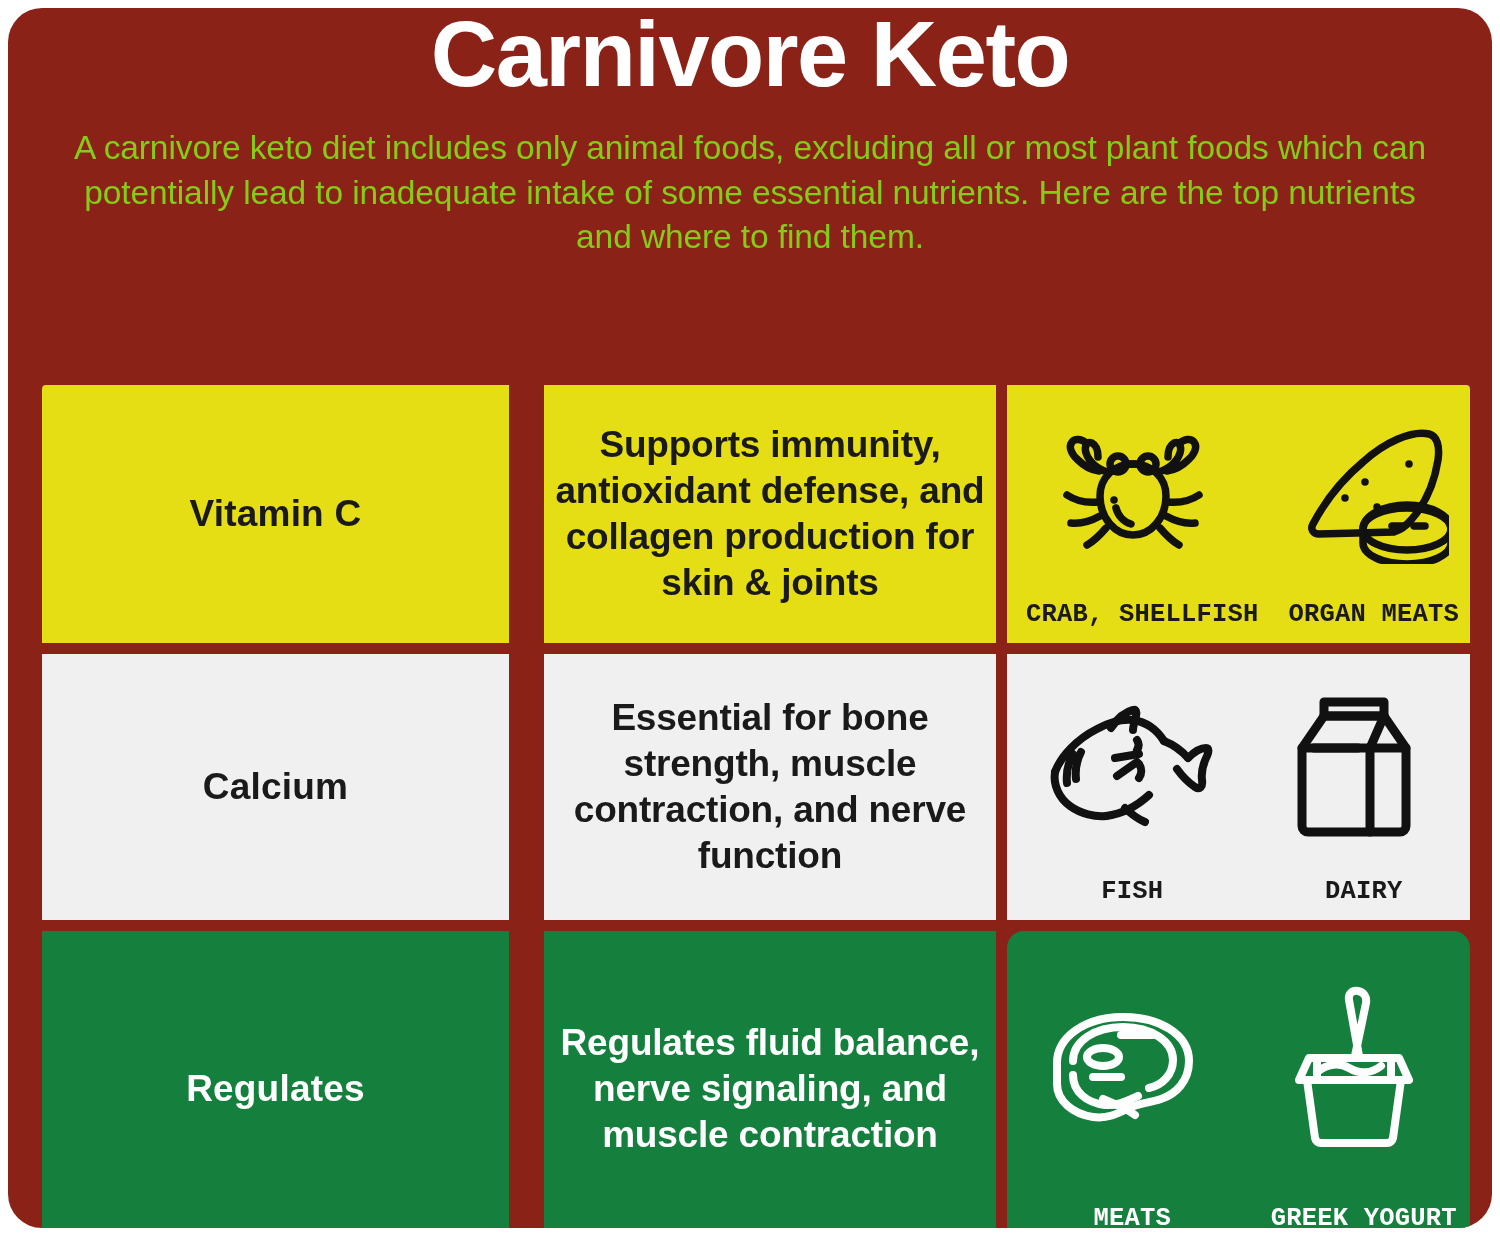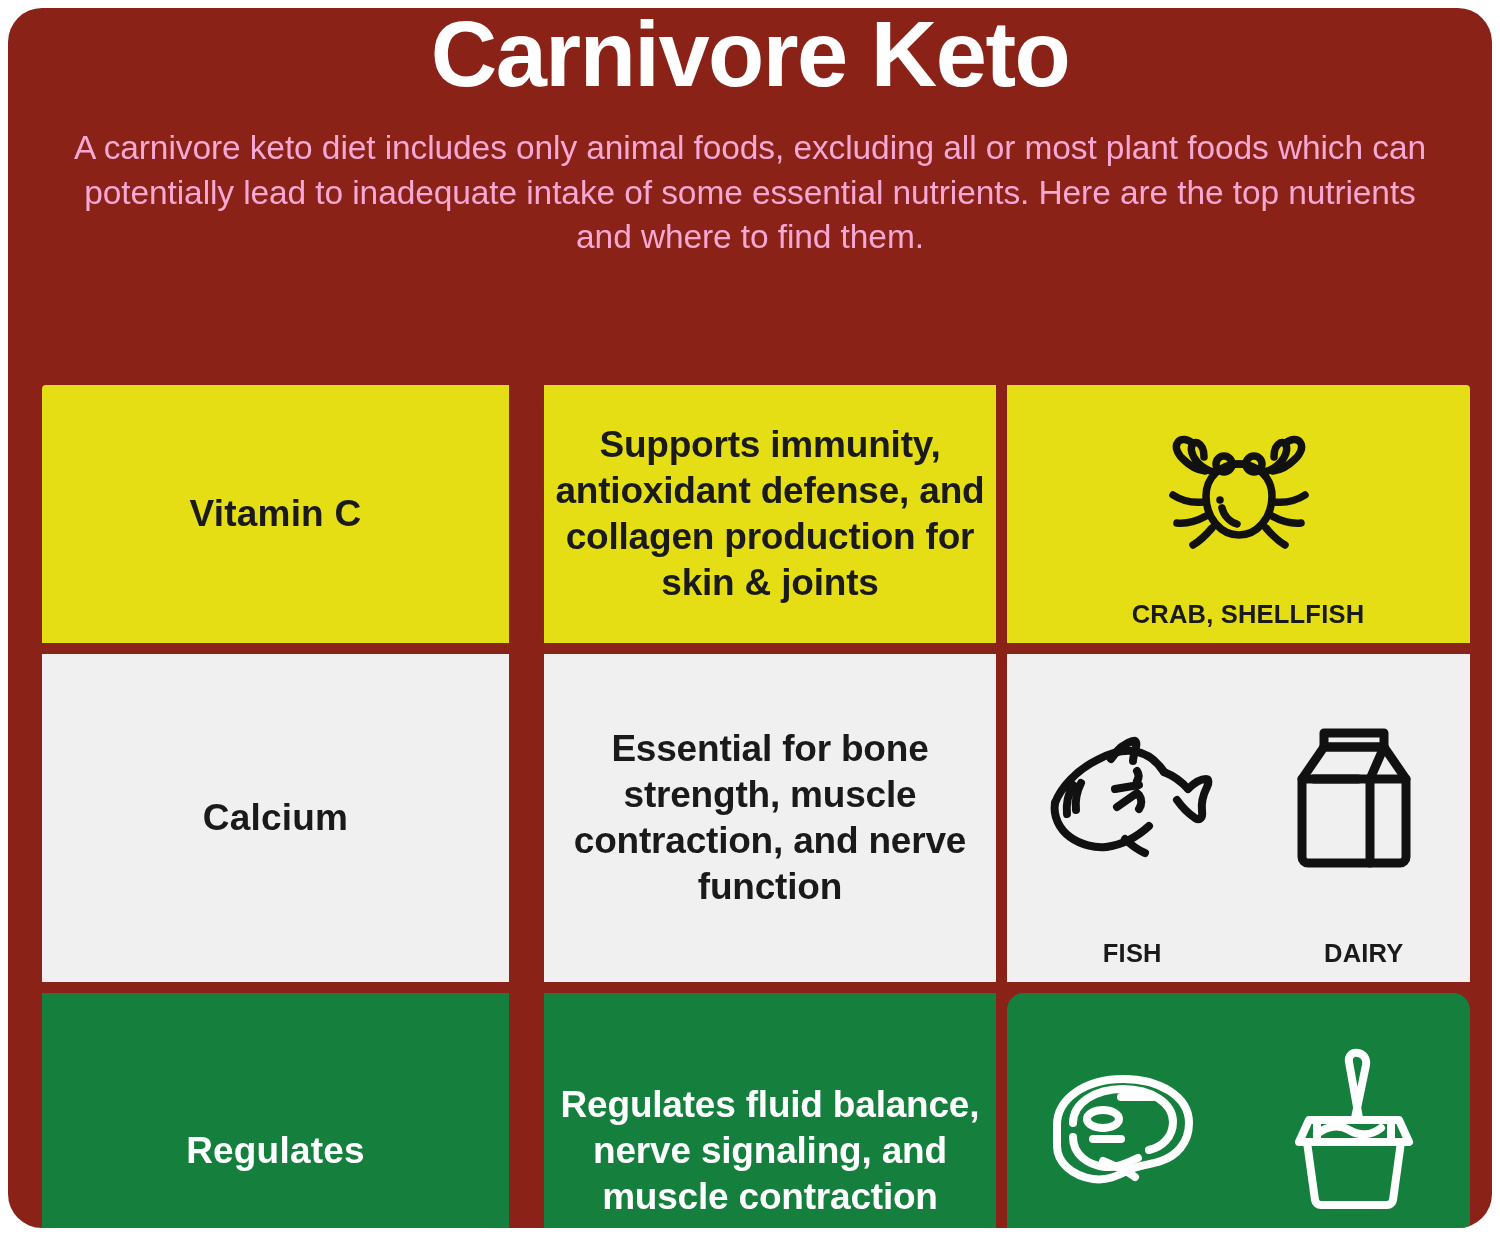--- a/index.html
+++ b/index.html
@@ -40,21 +40,21 @@
     font-family: "Liberation Sans Narrow", "Liberation Sans", sans-serif;
     font-size: 92px;
     font-weight: bold;
     letter-spacing: -1.5px;
     line-height: 1.0;
   }
   .subtitle {
     margin: 0 auto;
     padding-top: 26px;
     width: 1360px;
-    color: #f9a8d4;
+    color: #84cc16;
     font-family: "Liberation Sans Narrow", "Liberation Sans", sans-serif;
     font-size: 33.5px;
     font-weight: normal;
     line-height: 1.33;
     letter-spacing: -0.1px;
   }
 
   
   .table {
     position: absolute;
@@ -74,21 +74,21 @@
     display: flex;
     align-items: center;
     justify-content: center;
     text-align: center;
   }
   .cell.c1 { width: 475px; }
   .cell.c2 { width: 460px; margin-left: 24px; }
   .cell.c3 { width: 471px; flex-direction: column; }
 
   .row-1 .cell { height: 258px; background: #E5DE14; color: #1a1a1a; }
-  .row-2 .cell { height: 328px; background: #F0F0F0; color: #1a1a1a; }
+  .row-2 .cell { height: 266px; background: #F0F0F0; color: #1a1a1a; }
   .row-3 .cell { height: 316px; background: #15803d; color: #ffffff; }
 
   
   .row-1 .c1 { border-top-left-radius: 4px; }
   .row-1 .c3 { border-top-right-radius: 4px; }
   .row-3 .c1 { border-bottom-left-radius: 22px; }
   .row-3 .c3 { border-bottom-right-radius: 22px; border-radius: 17px; }
 
   .nutrient-name {
     font-family: Liberation Sans, sans-serif;
@@ -125,21 +125,21 @@
     flex: 1 1 auto;
     display: flex;
     align-items: center;
     justify-content: center;
     width: 100%;
   }
   .source .glyph svg {
     display: block;
   }
   .source-label {
-    font-family: Liberation Sans, sans-serif;
+    font-family: Liberation Mono, monospace;
     font-size: 25.5px;
     font-weight: bold;
     letter-spacing: 0.2px;
     white-space: nowrap;
     padding-left: 19px;
   }
 </style>
 </head>
 <body>
 
@@ -184,20 +184,40 @@
                 <path d="M128 78c10 1 22-1 31-7"></path>
                 <path d="M126 92c9 5 19 8 29 7"></path>
                 <path d="M120 104c6 7 12 13 19 17"></path>
 
                 <path d="M76 84c2 8 8 14 15 16"></path>
                 <path d="M74 76v.1"></path>
               </svg>
             </div>
             <span class="source-label">CRAB, SHELLFISH</span>
           </div>
+          <div class="source">
+            <div class="glyph">
+              <svg width="170" height="142" viewBox="0 0 170 142" fill="none" stroke="#111111" stroke-width="7.5" stroke-linecap="round" stroke-linejoin="round">
+
+                <path d="M150 12c8 2 11 12 9 26-3 19-11 42-27 60-5 6-11 10-17 12l-75 2c-6 0-9-5-6-10 9-17 26-42 50-62C106 20 133 8 150 12z"></path>
+
+                <path d="M95 107c0-13 20-24 44-24s44 11 44 24" transform="translate(-11,0)"></path>
+                <ellipse cx="128" cy="107" rx="44" ry="21"></ellipse>
+                <path d="M84 107v14c0 12 20 21 44 21s44-9 44-21v-14"></path>
+
+                <path d="M113 104h12"></path>
+                <path d="M135 104h11"></path>
+                <path d="M66 76v.1"></path>
+                <path d="M86 60v.1"></path>
+                <path d="M98 85v.1"></path>
+                <path d="M130 42v.1"></path>
+              </svg>
+            </div>
+            <span class="source-label">ORGAN MEATS</span>
+          </div>
         </div>
       </div>
     </div>
 
     <div class="row row-2">
       <div class="cell c1">
         <span class="nutrient-name">Calcium</span>
       </div>
       <div class="cell c2">
         <span class="benefit-text">Essential for bone strength, muscle contraction, and nerve function</span>

